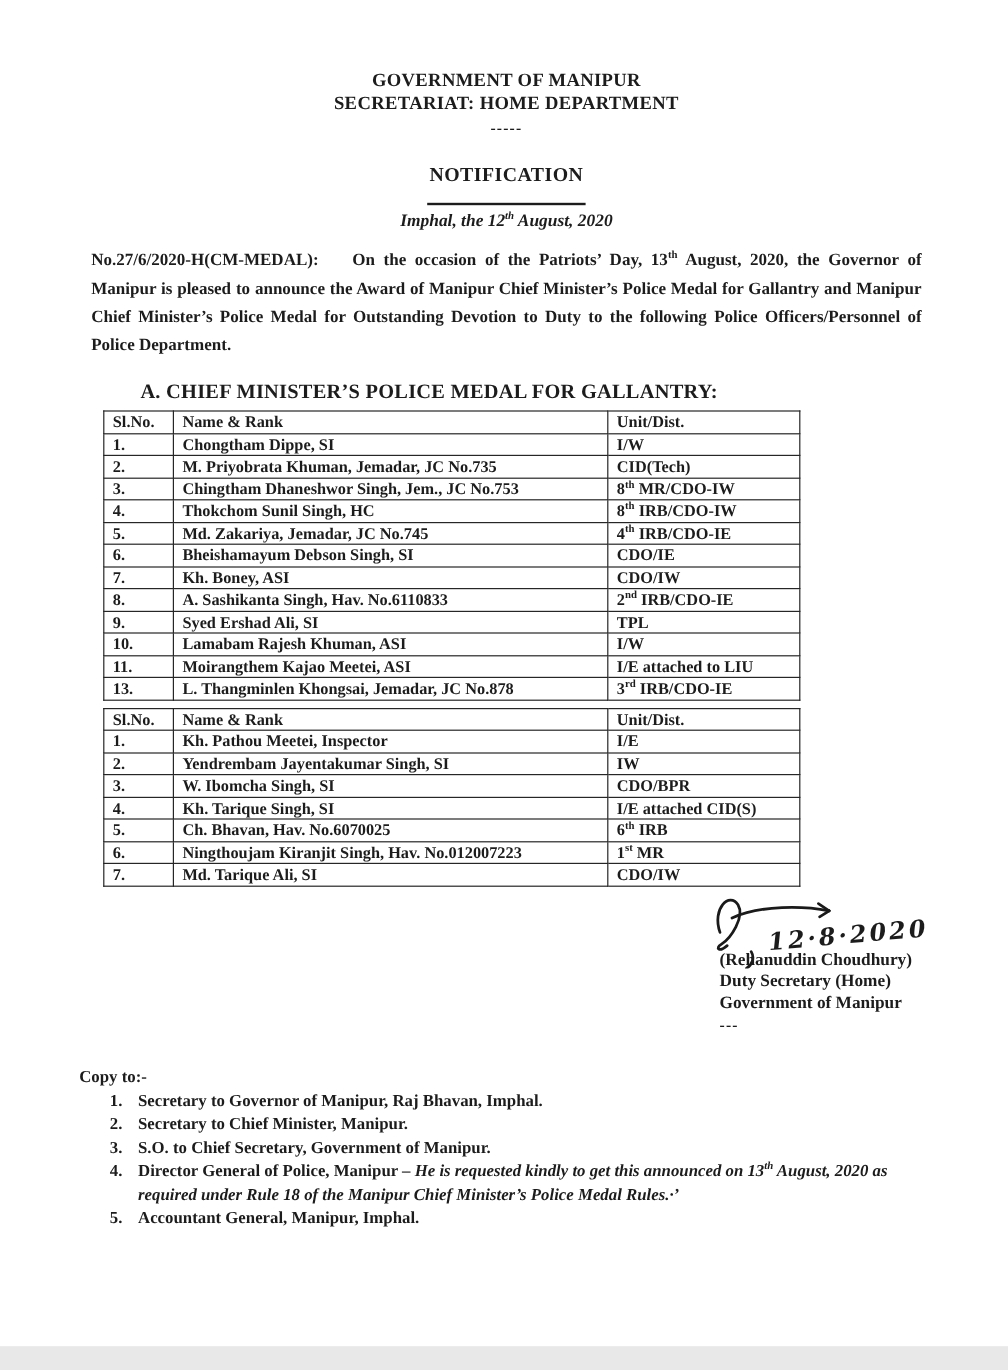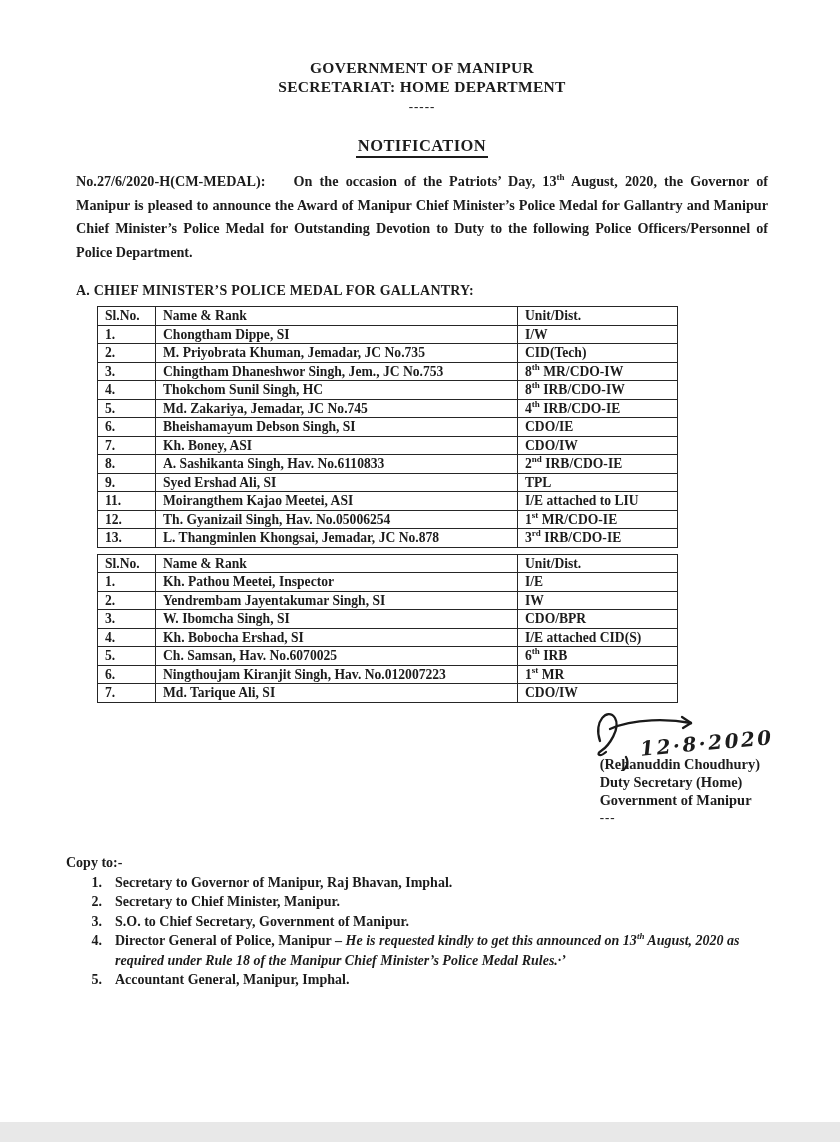--- a/index.html
+++ b/index.html
@@ -8,29 +8,29 @@
     font-family:"Liberation Serif", serif;color:#1c1c1c;
     position:relative;overflow:hidden;box-sizing:border-box;
     padding:58px 72px 0 76px;font-weight:700;
   }
   
   .doc-header{text-align:center;}
   .org-line1{font-size:15.5px;letter-spacing:.3px;line-height:19px;}
   .org-line2{font-size:15.5px;letter-spacing:.3px;line-height:19px;}
   .sep-dashes{font-size:13px;line-height:14px;margin-top:4px;letter-spacing:1px;}
   .notif-title{display:inline-block;font-size:16.5px;letter-spacing:.4px;
-    border-bottom:2.2px solid #1c1c1c;padding:0 2px 1px 2px;margin-top:22px;line-height:19px;}
+    border-bottom:2.2px solid #1c1c1c;padding:0 2px 14px 2px;margin-top:22px;line-height:19px;}
   .dateline{font-size:14.5px;font-style:italic;line-height:20px;margin-top:3px;}
   
   .intro{margin:12px 0 17px 0;text-align:justify;font-size:14.2px;line-height:23.5px;}
   .ref-no{margin-right:28px;}
   sup{font-size:9px;line-height:0;vertical-align:super;}
   
-  .section-heading{font-size:14px;letter-spacing:.2px;margin-top:14px;line-height:19px;}
-  table.medal-table{border-collapse:collapse;margin:6px 0 0 21px;table-layout:fixed;width:580px;
+  .section-heading{font-size:17px;letter-spacing:.2px;margin-top:14px;line-height:19px;margin-left:41px;}
+  table.medal-table{border-collapse:collapse;margin:6px 0 0 10px;table-layout:fixed;width:580px;
     font-size:13.6px;}
   table.medal-table th,table.medal-table td{
     border:1.4px solid #262626;padding:0 7px;line-height:15px;height:17.5px;
     text-align:left;font-weight:700;overflow:hidden;white-space:nowrap;}
   table.medal-table col.c-sl{width:58px;}
   table.medal-table col.c-name{width:362px;}
   table.medal-table col.c-unit{width:160px;}
   
   .closing{margin:12px 0 0 0;text-align:justify;font-size:14.2px;line-height:23.5px;text-indent:56px;}
   
@@ -53,20 +53,21 @@
 
 <div class="page">
 
   <div class="doc-header">
     <div class="org-line1">GOVERNMENT OF MANIPUR</div>
     <div class="org-line2">SECRETARIAT: HOME DEPARTMENT</div>
     <div class="sep-dashes">-----</div>
     <div>
       <span class="notif-title">NOTIFICATION</span>
     </div>
+    <div class="dateline">Imphal, the 12<sup>th</sup> August, 2020</div>
   </div>
 
   <p class="intro"><span class="ref-no">No.27/6/2020-H(CM-MEDAL):</span><span>On the occasion of the Patriots’ Day, 13<sup>th</sup> August, 2020, the Governor of Manipur is pleased to announce the Award of Manipur Chief Minister’s Police Medal for Gallantry and Manipur Chief Minister’s Police Medal for Outstanding Devotion to Duty to the following Police Officers/Personnel of Police Department.</span></p>
 
   <div class="section-heading">A. CHIEF MINISTER’S POLICE MEDAL FOR GALLANTRY:</div>
   <table class="medal-table">
     <colgroup>
         <col class="c-sl">
         <col class="c-name">
         <col class="c-unit">
@@ -116,28 +117,28 @@
           <td>8.</td>
           <td>A. Sashikanta Singh, Hav. No.6110833</td>
           <td>2<sup>nd</sup> IRB/CDO-IE</td>
         </tr>
         <tr>
           <td>9.</td>
           <td>Syed Ershad Ali, SI</td>
           <td>TPL</td>
         </tr>
         <tr>
+          <td>10.</td>
+          <td>Lamabam Rajesh Khuman, ASI</td>
+          <td>I/W</td>
+        </tr>
+        <tr>
           <td>11.</td>
           <td>Moirangthem Kajao Meetei, ASI</td>
           <td>I/E attached to LIU</td>
-        </tr>
-        <tr>
-          <td>12.</td>
-          <td>Th. Gyanizail Singh, Hav. No.05006254</td>
-          <td>1<sup>st</sup> MR/CDO-IE</td>
         </tr>
         <tr>
           <td>13.</td>
           <td>L. Thangminlen Khongsai, Jemadar, JC No.878</td>
           <td>3<sup>rd</sup> IRB/CDO-IE</td>
         </tr>
       </tbody>
     </table>
 
   <table class="medal-table">
@@ -162,26 +163,26 @@
           <td>Yendrembam Jayentakumar Singh, SI</td>
           <td>IW</td>
         </tr>
         <tr>
           <td>3.</td>
           <td>W. Ibomcha Singh, SI</td>
           <td>CDO/BPR</td>
         </tr>
         <tr>
           <td>4.</td>
-          <td>Kh. Bobocha Ershad, SI</td>
+          <td>Kh. Tarique Singh, SI</td>
           <td>I/E attached CID(S)</td>
         </tr>
         <tr>
           <td>5.</td>
-          <td>Ch. Samsan, Hav. No.6070025</td>
+          <td>Ch. Bhavan, Hav. No.6070025</td>
           <td>6<sup>th</sup> IRB</td>
         </tr>
         <tr>
           <td>6.</td>
           <td>Ningthoujam Kiranjit Singh, Hav. No.012007223</td>
           <td>1<sup>st</sup> MR</td>
         </tr>
         <tr>
           <td>7.</td>
           <td>Md. Tarique Ali, SI</td>

